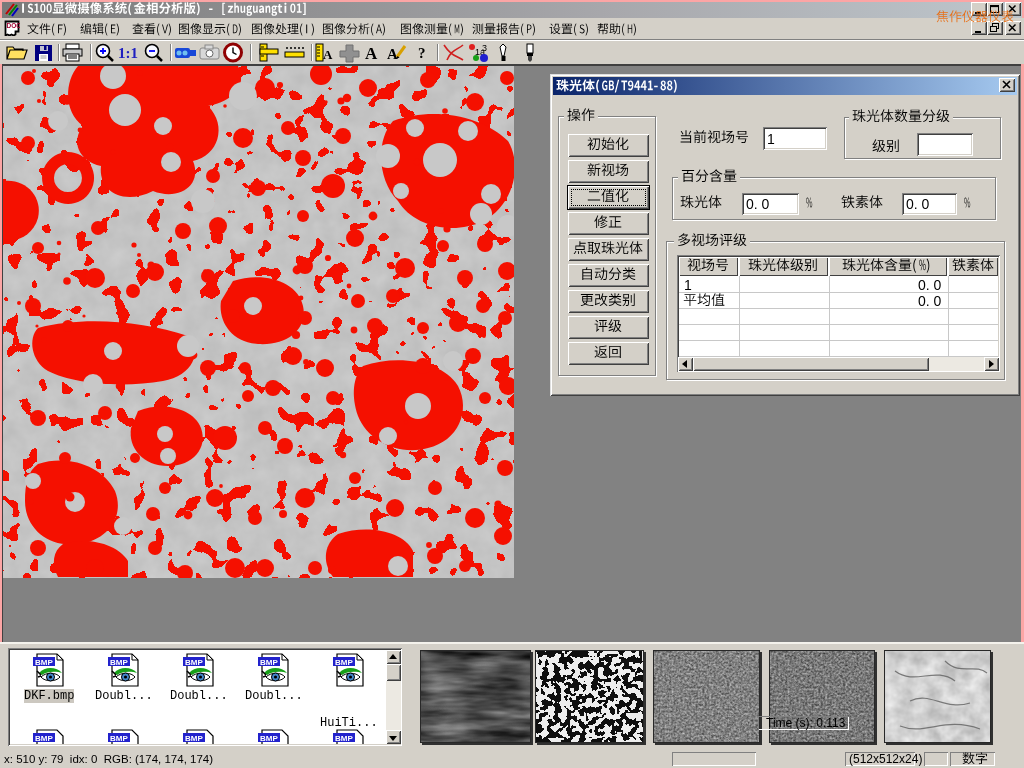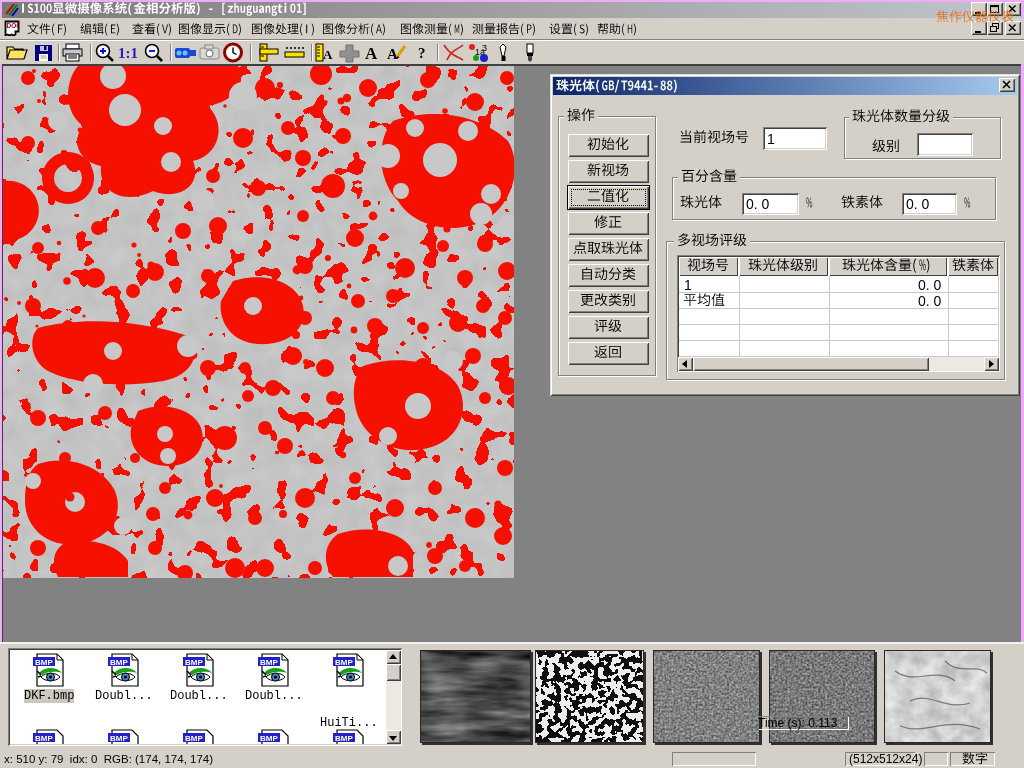--- a/index.html
+++ b/index.html
@@ -1,13 +1,13 @@
 <!DOCTYPE html>
 <html><head><meta charset="utf-8"><style>html,body{margin:0;padding:0}*{box-sizing:border-box}body{font-family:"Liberation Sans",sans-serif;width:1024px;height:768px;overflow:hidden}.abs{position:absolute}</style></head><body>
-<div style="position:relative;width:1024px;height:768px;background:#f0abfc;overflow:hidden">
+<div style="position:relative;width:1024px;height:768px;background:#fca5a5;overflow:hidden">
 <div class="abs" style="left:2px;top:2px;width:1020px;height:16px;background:linear-gradient(90deg,#7a7a7a,#a8a8ac 60%,#bec6cc)"></div>
 <svg class="abs" style="left:4px;top:2px" width="15" height="15">
       <path d="M2 12 L10 2" stroke="#c00000" stroke-width="2"></path>
       <path d="M5 13 L13 3" stroke="#008000" stroke-width="2"></path>
       <path d="M8 14 L14 6" stroke="#0000c0" stroke-width="2"></path>
     </svg>
 <svg style="position:absolute;left:21px;top:2px;" width="289" height="18" viewBox="0 0 289 18">
       <path transform="translate(0,10.8)" fill="#ffffff" d="M1.1 0.0H3.0V-9.3H1.1Z M9.4 0.2C11.1 0.2 12.1 -1.1 12.1 -2.6C12.1 -4.0 11.5 -4.7 10.6 -5.2L9.6 -5.6C9.0 -6.0 8.5 -6.2 8.5 -6.9C8.5 -7.5 8.9 -7.8 9.5 -7.8C10.2 -7.8 10.6 -7.6 11.1 -7.1L11.9 -8.2C11.3 -9.0 10.4 -9.4 9.5 -9.4C8.0 -9.4 7.0 -8.2 7.0 -6.8C7.0 -5.4 7.7 -4.7 8.5 -4.3L9.5 -3.7C10.1 -3.4 10.6 -3.2 10.6 -2.5C10.6 -1.8 10.2 -1.4 9.4 -1.4C8.8 -1.4 8.0 -1.8 7.5 -2.5L6.7 -1.2C7.4 -0.3 8.4 0.2 9.4 0.2Z M13.4 0.0H18.1V-1.5H16.6V-9.3H15.5C15.0 -8.9 14.4 -8.7 13.6 -8.5V-7.3H15.1V-1.5H13.4Z M21.9 0.2C23.5 0.2 24.5 -1.5 24.5 -4.7C24.5 -7.9 23.5 -9.4 21.9 -9.4C20.3 -9.4 19.2 -7.9 19.2 -4.7C19.2 -1.5 20.3 0.2 21.9 0.2ZM21.9 -1.3C21.2 -1.3 20.7 -2.1 20.7 -4.7C20.7 -7.2 21.2 -8.0 21.9 -8.0C22.6 -8.0 23.1 -7.2 23.1 -4.7C23.1 -2.1 22.6 -1.3 21.9 -1.3Z M28.1 0.2C29.7 0.2 30.8 -1.5 30.8 -4.7C30.8 -7.9 29.7 -9.4 28.1 -9.4C26.5 -9.4 25.5 -7.9 25.5 -4.7C25.5 -1.5 26.5 0.2 28.1 0.2ZM28.1 -1.3C27.4 -1.3 26.9 -2.1 26.9 -4.7C26.9 -7.2 27.4 -8.0 28.1 -8.0C28.8 -8.0 29.3 -7.2 29.3 -4.7C29.3 -2.1 28.8 -1.3 28.1 -1.3Z M34.7 -7.0H40.2V-6.1H34.7ZM34.7 -8.9H40.2V-8.1H34.7ZM33.2 -10.1V-5.0H41.8V-10.1ZM41.3 -4.4C41.0 -3.6 40.3 -2.6 39.9 -1.9L41.0 -1.4C41.5 -2.0 42.1 -2.9 42.6 -3.8ZM32.5 -3.8C33.0 -3.0 33.5 -2.0 33.7 -1.3L34.9 -1.9C34.7 -2.5 34.1 -3.5 33.7 -4.3ZM38.2 -4.6V-0.9H36.8V-4.6H35.3V-0.9H31.6V0.6H43.4V-0.9H39.6V-4.6Z M46.1 -10.6C45.6 -9.9 44.8 -8.8 44.0 -8.2C44.2 -8.0 44.6 -7.4 44.7 -7.1C45.7 -7.9 46.7 -9.0 47.4 -10.1ZM47.8 -4.0V-2.6C47.8 -1.8 47.7 -0.8 47.0 0.0C47.2 0.2 47.7 0.8 47.9 1.0C48.9 0.0 49.1 -1.5 49.1 -2.6V-2.9H50.0V-2.0C50.0 -1.5 49.8 -1.3 49.6 -1.1C49.8 -0.9 50.1 -0.3 50.1 0.1C50.3 -0.2 50.7 -0.5 52.3 -1.5C52.2 -1.8 52.1 -2.2 52.0 -2.6L51.2 -2.1V-4.0ZM53.2 -6.9H54.1C54.0 -5.8 53.9 -4.8 53.6 -3.9C53.4 -4.7 53.2 -5.6 53.1 -6.5ZM47.3 -5.8V-4.5H51.5V-4.9C51.7 -4.7 51.9 -4.4 52.0 -4.2L52.3 -4.7C52.5 -3.8 52.7 -3.0 52.9 -2.2C52.4 -1.2 51.8 -0.5 50.8 0.1C51.1 0.3 51.5 0.9 51.6 1.2C52.4 0.6 53.0 0.0 53.6 -0.8C54.0 -0.0 54.5 0.6 55.1 1.1C55.3 0.7 55.8 0.1 56.0 -0.1C55.3 -0.6 54.8 -1.3 54.3 -2.1C54.9 -3.4 55.2 -5.0 55.4 -6.9H55.9V-8.2H53.5C53.7 -8.9 53.8 -9.6 53.9 -10.4L52.5 -10.6C52.4 -8.8 52.0 -7.0 51.3 -5.8ZM46.3 -8.0C45.7 -6.8 44.8 -5.5 43.9 -4.6C44.1 -4.3 44.5 -3.6 44.7 -3.3C44.9 -3.5 45.2 -3.8 45.4 -4.1V1.1H46.8V-6.1C47.0 -6.5 47.2 -6.9 47.5 -7.3V-6.4H51.6V-9.6H50.6V-7.6H50.0V-10.6H49.0V-7.6H48.4V-9.6H47.5V-7.6Z M58.0 -10.6V-8.3H56.7V-7.0H58.0V-4.8C57.4 -4.6 57.0 -4.5 56.6 -4.4L57.0 -2.9L58.0 -3.4V-0.5C58.0 -0.3 57.9 -0.3 57.8 -0.3C57.6 -0.3 57.2 -0.3 56.8 -0.3C56.9 0.1 57.1 0.7 57.1 1.1C57.9 1.1 58.5 1.1 58.8 0.8C59.2 0.6 59.3 0.2 59.3 -0.5V-4.0L60.3 -4.5L60.1 -5.6L59.3 -5.3V-7.0H60.3V-8.3H59.3V-10.6ZM65.8 -9.1V-8.5H62.5V-9.1ZM60.5 -5.5 60.6 -4.4C62.0 -4.5 63.9 -4.6 65.8 -4.7V-4.2H67.2V-4.7L68.2 -4.8L68.3 -5.8L67.2 -5.8V-9.1H68.1V-10.1H60.3V-9.1H61.2V-5.6ZM65.8 -7.6V-7.1H62.5V-7.6ZM65.8 -6.2V-5.7L62.5 -5.6V-6.2ZM63.9 -4.0V-3.7L63.1 -4.0L63.0 -4.0H60.1V-2.8H62.3C62.2 -2.5 62.0 -2.2 61.8 -1.9L60.8 -2.6L60.0 -1.8C60.3 -1.6 60.7 -1.3 61.1 -1.1C60.6 -0.6 60.0 -0.2 59.5 0.1C59.7 0.4 60.0 0.9 60.2 1.2C60.9 0.8 61.5 0.3 62.1 -0.3C62.4 -0.1 62.7 0.1 62.9 0.3L63.7 -0.6C63.5 -0.8 63.2 -1.0 62.8 -1.2C63.3 -1.9 63.6 -2.7 63.9 -3.6V-2.8H64.1C64.4 -2.1 64.7 -1.5 65.1 -0.9C64.5 -0.5 63.8 -0.1 63.1 0.1C63.4 0.4 63.7 0.8 63.8 1.2C64.5 0.9 65.2 0.5 65.8 0.0C66.3 0.5 66.9 0.9 67.7 1.2C67.8 0.8 68.2 0.3 68.5 0.0C67.8 -0.2 67.2 -0.5 66.7 -0.9C67.4 -1.7 67.9 -2.6 68.2 -3.8L67.4 -4.0L67.2 -4.0ZM66.7 -2.8C66.5 -2.4 66.2 -2.1 65.9 -1.7C65.7 -2.1 65.4 -2.4 65.2 -2.8Z M74.9 -8.6H76.8C76.6 -8.4 76.5 -8.2 76.3 -8.0H74.4C74.6 -8.2 74.8 -8.4 74.9 -8.6ZM71.7 -10.6C71.1 -8.8 70.0 -7.0 69.0 -5.9C69.2 -5.5 69.6 -4.7 69.8 -4.3C70.0 -4.6 70.2 -4.9 70.5 -5.2V1.1H71.9V-7.5L71.9 -7.5C72.2 -7.3 72.7 -6.9 72.9 -6.6L73.2 -6.8V-5.1H74.8C74.2 -4.6 73.4 -4.2 72.3 -3.9C72.5 -3.7 72.9 -3.3 73.1 -3.0C74.1 -3.3 74.9 -3.7 75.5 -4.1L75.7 -3.8C75.0 -3.2 73.6 -2.6 72.4 -2.2C72.7 -2.0 73.0 -1.6 73.2 -1.3C74.2 -1.7 75.4 -2.3 76.2 -3.0L76.4 -2.6C75.4 -1.7 73.7 -0.9 72.2 -0.4C72.5 -0.2 72.9 0.3 73.1 0.6C74.3 0.2 75.6 -0.5 76.6 -1.4C76.6 -0.9 76.5 -0.5 76.4 -0.4C76.2 -0.2 76.1 -0.1 75.9 -0.1C75.7 -0.1 75.4 -0.1 75.1 -0.2C75.3 0.2 75.4 0.8 75.4 1.1C75.7 1.1 76.0 1.1 76.2 1.1C76.7 1.1 77.1 1.0 77.4 0.6C77.9 0.1 78.1 -1.2 77.7 -2.5L78.2 -2.7C78.5 -1.4 79.2 -0.2 80.1 0.4C80.3 0.1 80.7 -0.5 81.0 -0.7C80.2 -1.2 79.6 -2.1 79.2 -3.2C79.7 -3.4 80.0 -3.6 80.4 -3.8L79.4 -4.8C78.9 -4.4 78.1 -3.9 77.4 -3.5C77.1 -4.0 76.8 -4.4 76.3 -4.8L76.5 -5.1H80.1V-8.0H77.8C78.2 -8.4 78.5 -8.8 78.7 -9.2L77.9 -9.8L77.6 -9.7H75.7L76.0 -10.3L74.7 -10.6C74.1 -9.6 73.2 -8.4 71.9 -7.5C72.4 -8.4 72.8 -9.3 73.1 -10.1ZM74.5 -6.9H76.1C76.1 -6.7 76.0 -6.4 75.8 -6.1H74.5ZM77.3 -6.9H78.8V-6.1H77.2C77.3 -6.4 77.3 -6.7 77.3 -6.9Z M84.3 -2.7C83.7 -1.9 82.7 -1.1 81.7 -0.5C82.1 -0.3 82.7 0.2 83.0 0.5C84.0 -0.2 85.1 -1.2 85.8 -2.2ZM89.0 -2.0C90.0 -1.2 91.2 -0.2 91.7 0.5L93.1 -0.4C92.4 -1.1 91.2 -2.1 90.2 -2.8ZM89.3 -5.5C89.5 -5.3 89.8 -5.0 90.0 -4.8L86.2 -4.5C87.8 -5.3 89.5 -6.3 90.9 -7.5L89.8 -8.5C89.3 -8.0 88.7 -7.5 88.1 -7.1L85.6 -7.0C86.3 -7.5 87.0 -8.1 87.7 -8.7C89.3 -8.9 90.8 -9.1 92.2 -9.4L91.1 -10.7C89.0 -10.2 85.5 -9.8 82.4 -9.7C82.5 -9.4 82.7 -8.8 82.8 -8.4C83.7 -8.4 84.6 -8.5 85.6 -8.6C85.0 -8.0 84.3 -7.5 84.0 -7.3C83.7 -7.1 83.4 -6.9 83.1 -6.8C83.2 -6.5 83.4 -5.8 83.5 -5.6C83.8 -5.7 84.2 -5.7 86.2 -5.9C85.3 -5.4 84.7 -5.0 84.3 -4.9C83.5 -4.5 83.0 -4.2 82.5 -4.2C82.7 -3.8 82.9 -3.1 83.0 -2.8C83.4 -3.0 83.9 -3.1 86.8 -3.3V-0.6C86.8 -0.4 86.7 -0.4 86.5 -0.4C86.3 -0.4 85.5 -0.4 84.9 -0.4C85.1 0.0 85.4 0.6 85.5 1.1C86.4 1.1 87.1 1.1 87.6 0.8C88.2 0.6 88.3 0.2 88.3 -0.5V-3.4L90.9 -3.7C91.2 -3.2 91.5 -2.9 91.7 -2.5L92.9 -3.2C92.4 -4.0 91.3 -5.2 90.4 -6.1Z M102.3 -4.3V-0.8C102.3 0.5 102.5 0.9 103.7 0.9C103.8 0.9 104.3 0.9 104.5 0.9C105.5 0.9 105.8 0.4 105.9 -1.6C105.5 -1.7 104.9 -2.0 104.7 -2.2C104.6 -0.6 104.6 -0.4 104.4 -0.4C104.3 -0.4 104.0 -0.4 103.9 -0.4C103.8 -0.4 103.7 -0.4 103.7 -0.8V-4.3ZM99.9 -4.3C99.8 -2.2 99.7 -0.9 97.8 -0.1C98.1 0.2 98.5 0.8 98.7 1.2C101.0 0.1 101.3 -1.7 101.4 -4.3ZM94.2 -0.9 94.5 0.6C95.7 0.2 97.3 -0.4 98.7 -1.0L98.4 -2.3C96.8 -1.7 95.2 -1.2 94.2 -0.9ZM101.0 -10.3C101.2 -9.9 101.4 -9.4 101.5 -9.0H98.7V-7.7H100.7C100.2 -7.0 99.5 -6.2 99.3 -6.0C99.0 -5.7 98.7 -5.6 98.4 -5.5C98.5 -5.2 98.8 -4.5 98.8 -4.1C99.3 -4.3 99.9 -4.4 104.2 -4.8C104.3 -4.5 104.5 -4.2 104.6 -3.9L105.8 -4.6C105.5 -5.4 104.7 -6.6 104.0 -7.4L102.9 -6.9C103.1 -6.6 103.3 -6.3 103.5 -6.0L101.0 -5.8C101.5 -6.3 102.0 -7.0 102.4 -7.7H105.7V-9.0H102.2L103.0 -9.2C102.9 -9.6 102.7 -10.2 102.4 -10.7ZM94.5 -5.2C94.7 -5.3 95.0 -5.3 96.0 -5.5C95.6 -4.9 95.3 -4.5 95.1 -4.3C94.7 -3.9 94.4 -3.6 94.1 -3.5C94.3 -3.1 94.5 -2.4 94.6 -2.1C94.9 -2.3 95.4 -2.5 98.4 -3.2C98.4 -3.5 98.4 -4.1 98.4 -4.5L96.7 -4.2C97.5 -5.1 98.2 -6.2 98.8 -7.3L97.5 -8.1C97.3 -7.7 97.1 -7.2 96.8 -6.8L95.9 -6.8C96.6 -7.7 97.3 -8.9 97.8 -10.0L96.2 -10.7C95.8 -9.3 95.0 -7.8 94.7 -7.4C94.5 -7.0 94.2 -6.7 94.0 -6.7C94.2 -6.2 94.4 -5.5 94.5 -5.2Z M109.2 2.5 110.3 2.0C109.3 0.2 108.8 -1.9 108.8 -3.9C108.8 -6.0 109.3 -8.1 110.3 -9.9L109.2 -10.4C108.0 -8.5 107.3 -6.4 107.3 -3.9C107.3 -1.4 108.0 0.6 109.2 2.5Z M118.6 -10.8C117.4 -8.9 115.1 -7.6 112.8 -7.0C113.1 -6.6 113.5 -6.0 113.8 -5.6C114.3 -5.8 114.8 -6.0 115.4 -6.2V-5.6H117.9V-4.3H113.9V-3.0H115.8L114.8 -2.6C115.2 -1.9 115.6 -1.1 115.8 -0.5H113.3V0.9H124.2V-0.5H121.5C121.9 -1.1 122.4 -1.8 122.8 -2.5L121.6 -3.0H123.5V-4.3H119.5V-5.6H122.1V-6.4C122.6 -6.1 123.2 -5.8 123.8 -5.6C124.0 -6.0 124.5 -6.6 124.8 -6.9C122.9 -7.5 120.9 -8.5 119.7 -9.6L120.0 -10.1ZM120.9 -7.0H116.8C117.5 -7.5 118.2 -8.0 118.8 -8.6C119.4 -8.0 120.2 -7.5 120.9 -7.0ZM117.9 -3.0V-0.5H116.1L117.1 -1.0C117.0 -1.5 116.5 -2.4 116.0 -3.0ZM119.5 -3.0H121.4C121.1 -2.3 120.7 -1.4 120.3 -0.9L121.1 -0.5H119.5Z M132.2 -5.6H135.2V-4.0H132.2ZM132.2 -7.0V-8.5H135.2V-7.0ZM132.2 -2.7H135.2V-1.1H132.2ZM130.8 -10.0V1.0H132.2V0.3H135.2V0.9H136.7V-10.0ZM127.4 -10.6V-8.0H125.6V-6.6H127.2C126.8 -5.1 126.0 -3.4 125.2 -2.4C125.5 -2.1 125.8 -1.5 126.0 -1.0C126.5 -1.7 127.0 -2.7 127.4 -3.8V1.1H128.8V-4.1C129.2 -3.6 129.5 -3.0 129.7 -2.6L130.6 -3.8C130.3 -4.1 129.2 -5.4 128.8 -5.9V-6.6H130.4V-8.0H128.8V-10.6Z M146.1 -10.5 144.7 -9.9C145.4 -8.6 146.3 -7.2 147.2 -6.0H140.6C141.5 -7.2 142.4 -8.6 143.0 -10.0L141.3 -10.5C140.6 -8.6 139.4 -6.8 137.9 -5.8C138.3 -5.5 138.9 -4.9 139.2 -4.6C139.4 -4.8 139.7 -5.0 139.9 -5.3V-4.5H141.9C141.7 -2.7 141.0 -1.1 138.2 -0.2C138.6 0.2 139.0 0.8 139.2 1.2C142.4 -0.0 143.2 -2.2 143.5 -4.5H146.2C146.1 -2.0 145.9 -0.9 145.7 -0.6C145.5 -0.5 145.4 -0.5 145.2 -0.5C144.8 -0.5 144.2 -0.5 143.5 -0.5C143.8 -0.1 144.0 0.5 144.0 1.0C144.7 1.0 145.5 1.0 145.9 0.9C146.4 0.9 146.7 0.8 147.0 0.4C147.5 -0.2 147.6 -1.7 147.8 -5.4V-5.4C148.0 -5.2 148.2 -4.9 148.4 -4.7C148.7 -5.1 149.3 -5.7 149.7 -6.0C148.4 -7.0 146.9 -8.9 146.1 -10.5Z M155.9 -9.2V-5.5C155.9 -3.8 155.8 -1.3 154.7 0.3C155.1 0.5 155.7 0.9 155.9 1.1C157.1 -0.6 157.3 -3.1 157.4 -5.0H159.0V1.1H160.5V-5.0H162.1V-6.4H157.4V-8.2C158.8 -8.4 160.3 -8.8 161.4 -9.3L160.2 -10.5C159.2 -10.0 157.5 -9.5 155.9 -9.2ZM152.3 -10.6V-8.0H150.6V-6.6H152.1C151.8 -5.1 151.0 -3.4 150.2 -2.4C150.5 -2.1 150.8 -1.5 151.0 -1.0C151.5 -1.7 151.9 -2.7 152.3 -3.8V1.1H153.7V-4.2C154.0 -3.7 154.3 -3.1 154.5 -2.7L155.4 -3.9C155.2 -4.3 154.2 -5.6 153.7 -6.2V-6.6H155.4V-8.0H153.7V-10.6Z M163.6 -10.3V-5.5C163.6 -3.7 163.5 -1.3 162.8 0.2C163.1 0.5 163.6 0.9 163.8 1.2C164.6 0.0 164.8 -1.7 164.9 -3.3H166.1V1.1H167.4V-4.6H165.0L165.0 -5.5V-6.0H168.1V-7.3H167.2V-10.6H165.8V-7.3H165.0V-10.3ZM172.8 -5.8C172.6 -4.8 172.3 -3.9 171.9 -3.1C171.5 -3.9 171.2 -4.8 170.9 -5.8ZM168.5 -9.9V-5.7C168.5 -3.9 168.3 -1.2 167.4 0.4C167.8 0.6 168.3 1.0 168.6 1.2C168.8 0.9 169.0 0.5 169.2 0.1C169.4 0.4 169.8 0.9 169.9 1.2C170.7 0.8 171.4 0.2 171.9 -0.5C172.4 0.2 173.0 0.8 173.6 1.2C173.9 0.8 174.3 0.2 174.7 -0.0C173.9 -0.4 173.3 -1.0 172.8 -1.7C173.6 -3.0 174.1 -4.8 174.3 -7.0L173.4 -7.2L173.2 -7.2H169.9V-8.7C171.5 -8.8 173.2 -9.0 174.5 -9.2L173.7 -10.6C172.3 -10.2 170.3 -10.0 168.5 -9.9ZM171.1 -1.8C170.6 -1.1 170.0 -0.5 169.2 -0.2C169.7 -1.7 169.9 -3.6 169.9 -5.2C170.2 -3.9 170.6 -2.8 171.1 -1.8Z M176.8 2.5C178.0 0.6 178.7 -1.4 178.7 -3.9C178.7 -6.4 178.0 -8.5 176.8 -10.4L175.7 -9.9C176.7 -8.1 177.2 -6.0 177.2 -3.9C177.2 -1.9 176.7 0.2 175.7 2.0Z M188.1 -2.9H191.5V-4.2H188.1Z M201.3 2.1H204.1V1.2H202.6V-9.1H204.1V-10.0H201.3Z M206.8 0.0H212.2V-1.5H209.0L212.1 -6.0V-7.0H207.1V-5.6H209.8L206.8 -1.0Z M213.3 0.0H214.7V-4.8C215.1 -5.3 215.4 -5.6 215.8 -5.6C216.4 -5.6 216.6 -5.2 216.6 -4.1V0.0H218.0V-4.4C218.0 -6.1 217.5 -7.2 216.4 -7.2C215.6 -7.2 215.1 -6.7 214.6 -6.2L214.7 -7.5V-10.0H213.3Z M221.2 0.2C221.9 0.2 222.4 -0.3 222.9 -1.0H222.9L223.1 0.0H224.2V-7.0H222.8V-2.3C222.4 -1.7 222.1 -1.4 221.7 -1.4C221.1 -1.4 220.9 -1.8 220.9 -2.9V-7.0H219.5V-2.6C219.5 -0.9 220.0 0.2 221.2 0.2Z M227.9 3.0C229.8 3.0 231.1 2.0 231.1 0.6C231.1 -0.7 230.3 -1.2 228.9 -1.2H227.9C227.2 -1.2 227.0 -1.4 227.0 -1.8C227.0 -2.1 227.1 -2.2 227.2 -2.4C227.5 -2.3 227.8 -2.2 228.0 -2.2C229.2 -2.2 230.2 -3.0 230.2 -4.6C230.2 -5.0 230.1 -5.4 230.0 -5.7H231.0V-7.0H228.9C228.6 -7.1 228.3 -7.2 228.0 -7.2C226.7 -7.2 225.6 -6.3 225.6 -4.7C225.6 -3.8 226.0 -3.2 226.4 -2.8V-2.8C226.0 -2.5 225.8 -2.0 225.8 -1.5C225.8 -0.9 226.0 -0.5 226.3 -0.3V-0.2C225.7 0.2 225.5 0.7 225.5 1.2C225.5 2.5 226.5 3.0 227.9 3.0ZM228.0 -3.4C227.5 -3.4 227.1 -3.8 227.1 -4.7C227.1 -5.5 227.5 -5.9 228.0 -5.9C228.5 -5.9 228.9 -5.5 228.9 -4.7C228.9 -3.8 228.5 -3.4 228.0 -3.4ZM228.1 1.9C227.3 1.9 226.7 1.5 226.7 1.0C226.7 0.7 226.8 0.4 227.1 0.1C227.3 0.2 227.6 0.2 227.9 0.2H228.6C229.3 0.2 229.6 0.4 229.6 0.9C229.6 1.4 229.0 1.9 228.1 1.9Z M233.7 0.2C234.4 0.2 234.9 -0.3 235.4 -1.0H235.4L235.6 0.0H236.7V-7.0H235.3V-2.3C234.9 -1.7 234.6 -1.4 234.2 -1.4C233.6 -1.4 233.4 -1.8 233.4 -2.9V-7.0H232.0V-2.6C232.0 -0.9 232.5 0.2 233.7 0.2Z M239.8 0.2C240.5 0.2 241.1 -0.2 241.6 -0.8H241.6L241.7 0.0H243.0V-4.1C243.0 -6.1 242.2 -7.2 240.7 -7.2C239.8 -7.2 238.9 -6.8 238.3 -6.2L238.8 -5.0C239.4 -5.4 239.9 -5.7 240.4 -5.7C241.2 -5.7 241.4 -5.2 241.4 -4.5C239.1 -4.2 238.0 -3.4 238.0 -1.9C238.0 -0.7 238.7 0.2 239.8 0.2ZM240.3 -1.3C239.8 -1.3 239.5 -1.5 239.5 -2.1C239.5 -2.7 240.0 -3.2 241.4 -3.4V-2.0C241.1 -1.5 240.7 -1.3 240.3 -1.3Z M244.5 0.0H246.0V-4.8C246.4 -5.3 246.6 -5.6 247.1 -5.6C247.6 -5.6 247.9 -5.2 247.9 -4.1V0.0H249.3V-4.4C249.3 -6.1 248.8 -7.2 247.6 -7.2C246.9 -7.2 246.3 -6.7 245.8 -6.1H245.8L245.7 -7.0H244.5Z M252.9 3.0C254.8 3.0 256.1 2.0 256.1 0.6C256.1 -0.7 255.3 -1.2 253.9 -1.2H252.9C252.2 -1.2 252.0 -1.4 252.0 -1.8C252.0 -2.1 252.1 -2.2 252.2 -2.4C252.5 -2.3 252.8 -2.2 253.0 -2.2C254.2 -2.2 255.2 -3.0 255.2 -4.6C255.2 -5.0 255.1 -5.4 255.0 -5.7H256.0V-7.0H253.9C253.6 -7.1 253.3 -7.2 253.0 -7.2C251.7 -7.2 250.6 -6.3 250.6 -4.7C250.6 -3.8 251.0 -3.2 251.4 -2.8V-2.8C251.0 -2.5 250.8 -2.0 250.8 -1.5C250.8 -0.9 251.0 -0.5 251.3 -0.3V-0.2C250.7 0.2 250.5 0.7 250.5 1.2C250.5 2.5 251.5 3.0 252.9 3.0ZM253.0 -3.4C252.5 -3.4 252.1 -3.8 252.1 -4.7C252.1 -5.5 252.5 -5.9 253.0 -5.9C253.5 -5.9 253.9 -5.5 253.9 -4.7C253.9 -3.8 253.5 -3.4 253.0 -3.4ZM253.1 1.9C252.3 1.9 251.7 1.5 251.7 1.0C251.7 0.7 251.8 0.4 252.1 0.1C252.3 0.2 252.6 0.2 252.9 0.2H253.6C254.3 0.2 254.6 0.4 254.6 0.9C254.6 1.4 254.0 1.9 253.1 1.9Z M259.8 0.2C260.4 0.2 260.9 0.0 261.3 -0.1L261.0 -1.4C260.8 -1.4 260.5 -1.3 260.3 -1.3C259.7 -1.3 259.3 -1.7 259.3 -2.5V-5.6H261.1V-7.0H259.3V-8.9H257.8L257.6 -7.0L256.5 -6.9V-5.6H257.5V-2.4C257.5 -0.9 258.1 0.2 259.8 0.2Z M263.5 0.0H265.3V-7.0H263.5ZM264.4 -8.1C265.0 -8.1 265.5 -8.5 265.5 -9.1C265.5 -9.7 265.0 -10.1 264.4 -10.1C263.8 -10.1 263.4 -9.7 263.4 -9.1C263.4 -8.5 263.8 -8.1 264.4 -8.1Z M271.9 0.2C273.5 0.2 274.5 -1.5 274.5 -4.7C274.5 -7.9 273.5 -9.4 271.9 -9.4C270.3 -9.4 269.2 -7.9 269.2 -4.7C269.2 -1.5 270.3 0.2 271.9 0.2ZM271.9 -1.3C271.2 -1.3 270.7 -2.1 270.7 -4.7C270.7 -7.2 271.2 -8.0 271.9 -8.0C272.6 -8.0 273.1 -7.2 273.1 -4.7C273.1 -2.1 272.6 -1.3 271.9 -1.3Z M275.9 0.0H280.6V-1.5H279.1V-9.3H278.0C277.5 -8.9 276.9 -8.7 276.1 -8.5V-7.3H277.6V-1.5H275.9Z M281.9 2.1H284.7V-10.0H281.9V-9.1H283.3V1.2H281.9Z"></path>
     </svg>
 <div class="abs" style="position:absolute;left:971px;top:2px;width:16px;height:14px;background:#d4d0c8;box-shadow:inset 1px 1px 0 #ffffff,inset -1px -1px 0 #404040,inset 2px 2px 0 #d4d0c8,inset -2px -2px 0 #808080;"><svg width="16" height="14">
@@ -673,21 +673,21 @@
             <feFuncA type="linear" slope="0" intercept="1"></feFuncA>
           </feComponentTransfer>
         </filter>
       </defs>
       <rect width="107" height="93" filter="url(#t5)"></rect>
       <path d="M10 20 C30 35 50 15 70 30 M25 50 C45 40 60 60 85 52 M15 75 C40 85 60 65 95 78 M60 10 C75 25 90 12 102 22" stroke="#606060" stroke-width="1.2" fill="none" opacity="0.8"></path>
     </svg>
 <div class="abs" style="left:0;top:750px;width:1024px;height:18px;background:#d4d0c8"></div>
 <div class="abs" style="left:4px;top:753px;font-size:11.5px;color:#000">x: 510 y: 79&nbsp;&nbsp;idx: 0&nbsp;&nbsp;RGB: (174, 174, 174)</div>
 <div class="abs" style="left:672px;top:752px;width:84px;height:14px;box-shadow:inset 1px 1px 0 #808080,inset -1px -1px 0 #ffffff;font-size:12px;padding:0px 4px;color:#000;white-space:nowrap"></div>
-<div class="abs" style="left:758px;top:716px;width:91px;height:14px;box-shadow:inset 1px 1px 0 #808080,inset -1px -1px 0 #ffffff;font-size:12px;padding:0px 0;color:#000;white-space:nowrap">Time (s): 0.113</div>
+<div class="abs" style="left:758px;top:716px;width:91px;height:14px;box-shadow:inset 1px 1px 0 #808080,inset -1px -1px 0 #ffffff;font-size:12px;padding:0px 8px;color:#000;white-space:nowrap">Time (s): 0.113</div>
 <div class="abs" style="left:845px;top:752px;width:70px;height:14px;box-shadow:inset 1px 1px 0 #808080,inset -1px -1px 0 #ffffff;font-size:12px;padding:0px 4px;color:#000;white-space:nowrap">(512x512x24)</div>
 <div class="abs" style="left:924px;top:752px;width:24px;height:14px;box-shadow:inset 1px 1px 0 #808080,inset -1px -1px 0 #ffffff;font-size:12px;padding:0px 4px;color:#000;white-space:nowrap"></div>
 <div class="abs" style="left:950px;top:752px;width:45px;height:14px;box-shadow:inset 1px 1px 0 #808080,inset -1px -1px 0 #ffffff;font-size:12px;padding:0px 4px;color:#000;white-space:nowrap"></div>
 <svg style="position:absolute;left:962px;top:752px;" width="28" height="18" viewBox="0 0 28 18">
       <path transform="translate(0,11.2)" fill="#000" d="M5.8 -10.6C5.6 -10.1 5.1 -9.3 4.8 -8.9L5.4 -8.6C5.7 -9.0 6.2 -9.7 6.5 -10.3ZM1.2 -10.3C1.5 -9.8 1.9 -9.0 2.0 -8.6L2.7 -8.9C2.6 -9.3 2.2 -10.0 1.8 -10.6ZM5.4 -3.4C5.1 -2.7 4.7 -2.1 4.1 -1.6C3.6 -1.9 3.1 -2.1 2.6 -2.3C2.8 -2.7 3.0 -3.0 3.2 -3.4ZM1.5 -2.0C2.1 -1.8 2.9 -1.4 3.5 -1.1C2.7 -0.5 1.7 -0.0 0.6 0.2C0.7 0.4 0.9 0.7 1.0 0.9C2.2 0.6 3.3 0.1 4.3 -0.7C4.7 -0.4 5.1 -0.2 5.4 0.0L6.0 -0.5C5.7 -0.8 5.3 -1.0 4.8 -1.2C5.5 -2.0 6.1 -2.9 6.4 -4.0L5.9 -4.2L5.8 -4.2H3.6L3.9 -4.9L3.1 -5.0C3.0 -4.7 2.9 -4.5 2.7 -4.2H0.9V-3.4H2.4C2.1 -2.9 1.8 -2.4 1.5 -2.0ZM3.4 -10.9V-8.4H0.7V-7.7H3.1C2.5 -6.9 1.5 -6.0 0.5 -5.6C0.7 -5.4 0.9 -5.1 1.0 -4.9C1.9 -5.4 2.7 -6.1 3.4 -6.9V-5.3H4.2V-7.1C4.9 -6.6 5.7 -6.0 6.0 -5.7L6.5 -6.3C6.2 -6.6 5.0 -7.3 4.4 -7.7H6.9V-8.4H4.2V-10.9ZM8.2 -10.8C7.9 -8.5 7.3 -6.3 6.3 -5.0C6.5 -4.8 6.8 -4.6 7.0 -4.4C7.3 -4.9 7.6 -5.6 7.9 -6.2C8.2 -4.9 8.6 -3.7 9.1 -2.6C8.3 -1.3 7.3 -0.4 5.9 0.4C6.0 0.5 6.3 0.9 6.4 1.1C7.7 0.3 8.7 -0.6 9.5 -1.8C10.2 -0.6 11.0 0.3 12.0 0.9C12.2 0.7 12.4 0.4 12.6 0.2C11.5 -0.4 10.6 -1.3 10.0 -2.6C10.7 -3.9 11.1 -5.6 11.4 -7.5H12.3V-8.4H8.6C8.7 -9.1 8.9 -9.9 9.0 -10.6ZM10.6 -7.5C10.3 -6.0 10.0 -4.6 9.5 -3.5C9.0 -4.7 8.6 -6.1 8.4 -7.5Z M19.0 -4.7V-3.9H13.9V-3.0H19.0V-0.1C19.0 0.1 19.0 0.2 18.7 0.2C18.5 0.2 17.7 0.2 16.8 0.1C17.0 0.4 17.1 0.8 17.2 1.0C18.3 1.0 19.0 1.0 19.4 0.9C19.8 0.7 20.0 0.5 20.0 -0.1V-3.0H25.1V-3.9H20.0V-4.4C21.1 -5.0 22.3 -5.9 23.1 -6.7L22.5 -7.2L22.3 -7.1H16.0V-6.3H21.4C20.8 -5.7 19.9 -5.1 19.0 -4.7ZM18.6 -10.7C18.8 -10.4 19.1 -9.9 19.3 -9.5H14.1V-6.9H14.9V-8.7H24.0V-6.9H24.9V-9.5H20.3C20.1 -10.0 19.7 -10.5 19.4 -11.0Z"></path>
     </svg>
 <svg style="position:absolute;left:936px;top:10px;z-index:99" width="80" height="18" viewBox="0 0 80 18">
       <path transform="translate(0,11.2)" fill="#e87018" d="M4.5 -1.4C4.7 -0.7 4.7 0.3 4.8 0.9L5.6 0.8C5.6 0.2 5.5 -0.8 5.3 -1.5ZM7.2 -1.5C7.5 -0.7 7.9 0.3 8.0 0.9L8.8 0.7C8.7 0.1 8.3 -0.9 8.0 -1.6ZM9.8 -1.6C10.5 -0.8 11.3 0.4 11.6 1.0L12.4 0.7C12.1 0.0 11.3 -1.1 10.6 -1.8ZM2.3 -1.8C1.9 -0.9 1.4 0.1 0.8 0.7L1.6 1.0C2.2 0.4 2.7 -0.7 3.1 -1.6ZM6.4 -10.6C6.7 -10.2 7.0 -9.5 7.1 -9.0H3.7C4.1 -9.6 4.4 -10.1 4.6 -10.7L3.8 -10.9C3.0 -9.2 1.8 -7.6 0.4 -6.5C0.6 -6.4 1.0 -6.1 1.1 -5.9C1.6 -6.3 2.0 -6.8 2.5 -7.3V-1.9H3.3V-2.4H11.8V-3.1H7.7V-4.5H11.2V-5.2H7.7V-6.4H11.1V-7.1H7.7V-8.3H11.9V-9.0H7.7L8.0 -9.2C7.9 -9.7 7.5 -10.4 7.1 -11.0ZM6.9 -6.4V-5.2H3.3V-6.4ZM6.9 -7.1H3.3V-8.3H6.9ZM6.9 -4.5V-3.1H3.3V-4.5Z M19.9 -10.7C19.2 -8.8 18.1 -6.9 17.0 -5.7C17.2 -5.6 17.5 -5.3 17.6 -5.1C18.3 -5.8 19.0 -6.8 19.5 -7.9H20.5V1.0H21.4V-2.2H25.4V-3.0H21.4V-5.1H25.2V-5.9H21.4V-7.9H25.5V-8.7H19.9C20.2 -9.3 20.5 -9.9 20.7 -10.5ZM16.8 -10.9C16.0 -8.9 14.8 -6.9 13.5 -5.6C13.7 -5.4 13.9 -5.0 14.0 -4.7C14.5 -5.2 14.9 -5.8 15.4 -6.4V1.0H16.3V-7.8C16.8 -8.7 17.2 -9.6 17.6 -10.6Z M33.0 -10.2C33.6 -9.4 34.3 -8.2 34.5 -7.5L35.3 -8.0C35.0 -8.7 34.3 -9.8 33.7 -10.6ZM37.0 -10.2C36.5 -7.3 35.7 -4.9 34.2 -2.9C32.9 -4.8 32.1 -7.1 31.6 -10.0L30.8 -9.8C31.3 -6.7 32.2 -4.2 33.6 -2.2C32.6 -1.2 31.2 -0.3 29.5 0.4C29.7 0.5 29.9 0.8 30.0 1.0C31.7 0.4 33.1 -0.5 34.1 -1.6C35.1 -0.5 36.3 0.4 37.9 1.0C38.0 0.8 38.3 0.5 38.5 0.3C37.0 -0.3 35.7 -1.1 34.7 -2.3C36.4 -4.3 37.3 -6.9 37.8 -10.0ZM29.5 -10.9C28.8 -8.9 27.5 -6.9 26.2 -5.6C26.4 -5.4 26.7 -5.0 26.8 -4.8C27.2 -5.3 27.7 -5.8 28.2 -6.5V1.0H29.0V-7.8C29.5 -8.7 30.0 -9.6 30.3 -10.6Z M41.5 -9.5H43.8V-7.6H41.5ZM40.7 -10.3V-6.8H44.7V-10.3ZM47.0 -9.5H49.5V-7.6H47.0ZM46.2 -10.3V-6.8H50.3V-10.3ZM47.0 -6.3C47.6 -6.1 48.3 -5.7 48.7 -5.4H44.8C45.1 -5.9 45.4 -6.3 45.6 -6.7L44.7 -6.9C44.5 -6.4 44.2 -5.9 43.8 -5.4H39.7V-4.7H43.0C42.1 -3.8 40.9 -3.1 39.4 -2.5C39.6 -2.4 39.8 -2.1 39.9 -1.9L40.7 -2.2V1.0H41.5V0.6H43.8V0.9H44.6V-3.0H42.1C42.9 -3.5 43.6 -4.1 44.1 -4.7H46.6C47.2 -4.0 47.9 -3.4 48.8 -3.0H46.2V1.0H47.0V0.6H49.5V0.9H50.3V-2.2L51.0 -2.0C51.2 -2.2 51.4 -2.5 51.6 -2.7C50.2 -3.1 48.7 -3.8 47.7 -4.7H51.3V-5.4H49.0L49.4 -5.8C48.9 -6.1 48.1 -6.5 47.5 -6.8ZM41.5 -0.1V-2.2H43.8V-0.1ZM47.0 -0.1V-2.2H49.5V-0.1Z M59.0 -10.2C59.6 -9.4 60.3 -8.2 60.5 -7.5L61.3 -8.0C61.0 -8.7 60.3 -9.8 59.7 -10.6ZM63.0 -10.2C62.5 -7.3 61.7 -4.9 60.2 -2.9C58.9 -4.8 58.1 -7.1 57.6 -10.0L56.8 -9.8C57.3 -6.7 58.2 -4.2 59.6 -2.2C58.6 -1.2 57.2 -0.3 55.5 0.4C55.7 0.5 55.9 0.8 56.0 1.0C57.7 0.4 59.1 -0.5 60.1 -1.6C61.1 -0.5 62.3 0.4 63.9 1.0C64.0 0.8 64.3 0.5 64.5 0.3C63.0 -0.3 61.7 -1.1 60.7 -2.3C62.4 -4.3 63.3 -6.9 63.8 -10.0ZM55.5 -10.9C54.8 -8.9 53.5 -6.9 52.2 -5.6C52.4 -5.4 52.7 -5.0 52.8 -4.8C53.2 -5.3 53.7 -5.8 54.2 -6.5V1.0H55.0V-7.8C55.5 -8.7 56.0 -9.6 56.3 -10.6Z M68.3 1.0C68.6 0.8 69.1 0.7 72.7 -0.5C72.6 -0.7 72.6 -1.0 72.5 -1.3L69.3 -0.3V-3.3C70.1 -3.8 70.8 -4.4 71.4 -5.0H71.4C72.4 -2.3 74.3 -0.3 77.0 0.6C77.1 0.3 77.3 -0.0 77.5 -0.2C76.2 -0.6 75.1 -1.2 74.2 -2.1C75.0 -2.6 76.0 -3.3 76.8 -4.0L76.0 -4.5C75.5 -3.9 74.5 -3.2 73.7 -2.6C73.1 -3.3 72.6 -4.1 72.3 -5.0H77.1V-5.8H71.9V-7.0H76.1V-7.8H71.9V-8.9H76.7V-9.7H71.9V-10.9H71.0V-9.7H66.4V-8.9H71.0V-7.8H67.0V-7.0H71.0V-5.8H65.9V-5.0H70.3C69.0 -3.9 67.1 -2.8 65.5 -2.3C65.7 -2.2 65.9 -1.8 66.1 -1.6C66.8 -1.9 67.6 -2.3 68.4 -2.7V-0.6C68.4 -0.1 68.1 0.1 67.9 0.2C68.1 0.4 68.2 0.8 68.3 1.0Z"></path>
     </svg>
 </div>

